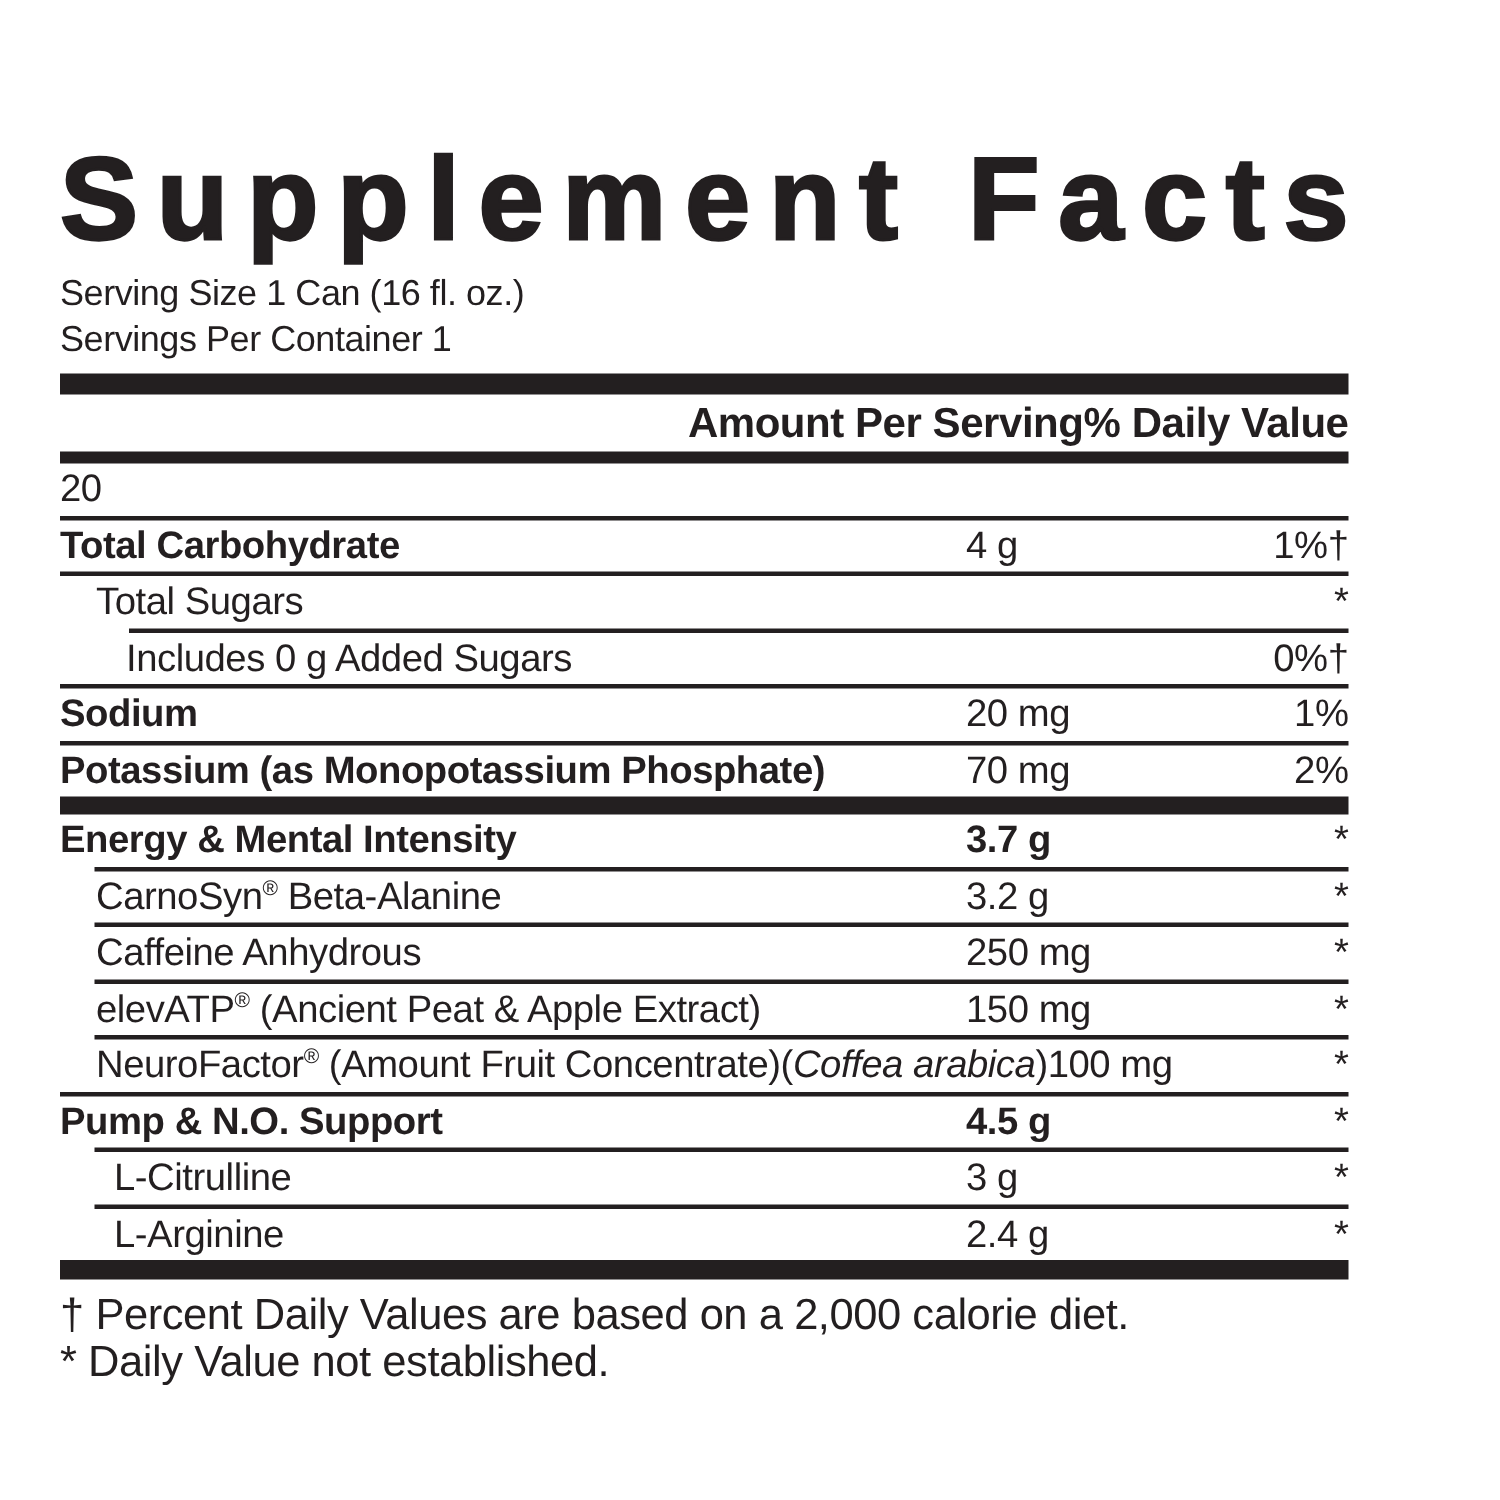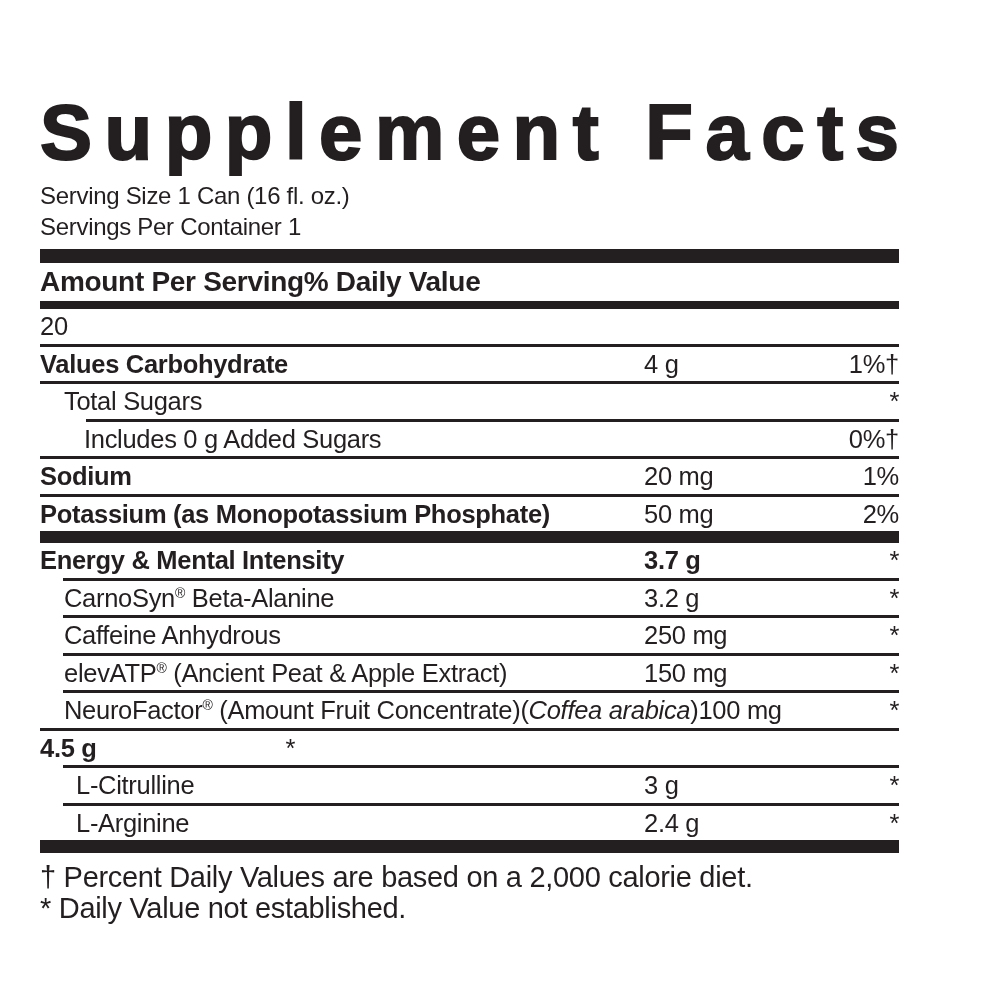--- a/index.html
+++ b/index.html
@@ -22,21 +22,21 @@
     -webkit-text-stroke:2px #231f20;
   }
   .serving-block{margin-top:10px;}
   .serving-line{font-size:24px;line-height:31px;letter-spacing:-0.3px;}
   .bar{background:#231f20;width:100%;}
   .bar-thick{height:14px;margin-top:7px;}
   .bar-section{height:12px;}
   .bar-medium{height:8px;}
   .bar-bottom{height:13px;}
   .header-row{
-    display:flex;justify-content:flex-start;align-items:center;
+    display:flex;justify-content:flex-end;align-items:center;
     height:38px;font-size:28px;font-weight:bold;letter-spacing:-0.3px;
   }
   .row{
     display:flex;align-items:center;
     height:34.5px;
     font-size:25.5px;letter-spacing:-0.3px;
   }
   .row .name{flex:1;white-space:nowrap;overflow:visible;}
   .row .amount{width:170px;text-align:left;white-space:nowrap;}
   .row .dv{width:85px;text-align:right;white-space:nowrap;}
@@ -73,21 +73,21 @@
 
   <div class="bar bar-medium"></div>
 
   <div id="facts-table">
       <div class="row bold">
         <span class="amount">20</span>
         <span class="dv"></span>
       </div>
       <div class="hairline"></div>
       <div class="row bold">
-        <span class="name">Values Carbohydrate</span>
+        <span class="name">Total Carbohydrate</span>
         <span class="amount">4 g</span>
         <span class="dv">1%†</span>
       </div>
       <div class="hairline"></div>
       <div class="row">
         <span class="name indent-1">Total Sugars</span>
         <span class="dv">*</span>
       </div>
       <div class="hairline ind-2"></div>
       <div class="row">
@@ -97,21 +97,21 @@
       </div>
       <div class="hairline"></div>
       <div class="row bold">
         <span class="name">Sodium</span>
         <span class="amount">20 mg</span>
         <span class="dv">1%</span>
       </div>
       <div class="hairline"></div>
       <div class="row bold">
         <span class="name">Potassium (as Monopotassium Phosphate)</span>
-        <span class="amount">50 mg</span>
+        <span class="amount">70 mg</span>
         <span class="dv">2%</span>
       </div>
       <div class="bar bar-section"></div>
       <div class="row bold">
         <span class="name">Energy &amp; Mental Intensity</span>
         <span class="amount bold">3.7 g</span>
         <span class="dv">*</span>
       </div>
       <div class="hairline ind-1"></div>
       <div class="row">
@@ -132,20 +132,21 @@
         <span class="dv">*</span>
       </div>
       <div class="hairline ind-1"></div>
       <div class="row">
         <span class="name indent-1"><span>NeuroFactor</span><span class="sup">®</span><span> (Amount Fruit Concentrate)(</span><span class="italic">Coffea arabica</span><span>)</span></span>
         <span class="amount">100 mg</span>
         <span class="dv">*</span>
       </div>
       <div class="hairline"></div>
       <div class="row bold">
+        <span class="name">Pump &amp; N.O. Support</span>
         <span class="amount bold">4.5 g</span>
         <span class="dv">*</span>
       </div>
       <div class="hairline ind-1"></div>
       <div class="row">
         <span class="name indent-3">L-Citrulline</span>
         <span class="amount">3 g</span>
         <span class="dv">*</span>
       </div>
       <div class="hairline ind-1"></div>

